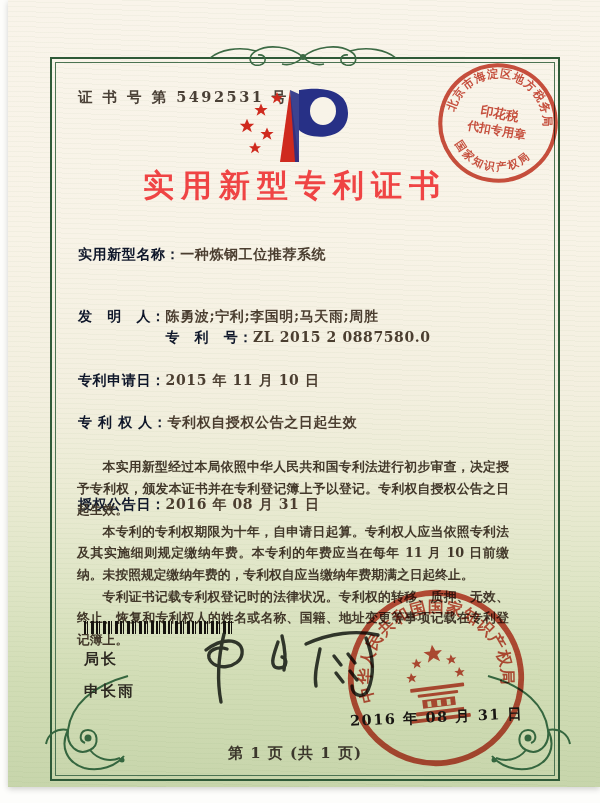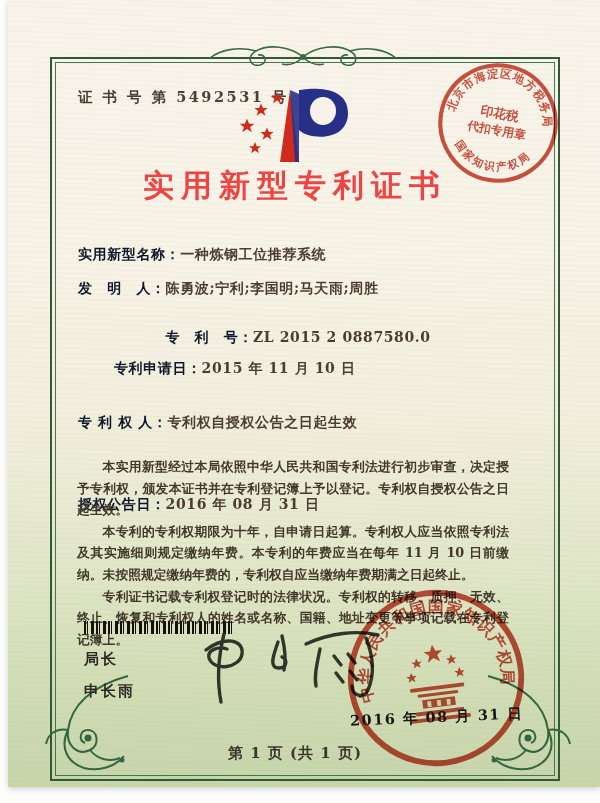--- a/index.html
+++ b/index.html
@@ -141,27 +141,27 @@
       <use href="#st" transform="translate(34,50) scale(1.1)"></use>
       <use href="#st" transform="translate(22,64) scale(1.0)"></use>
     </g>
   </svg>
 
   <div class="title">实用新型专利证书</div>
 
   <div class="field" style="top:246px;">
     <span class="lab">实用新型名称：</span><span>一种炼钢工位推荐系统</span>
   </div>
-  <div class="field" style="top:280px;">
+  <div class="field" style="top:308px;">
     <span class="lab">发　明　人：</span><span>陈勇波;宁利;李国明;马天雨;周胜</span>
   </div>
   <div class="field" style="top:329px;text-align:center;">
     <span class="lab">专　利　号：</span><span>ZL 2015 2 0887580.0</span>
   </div>
-  <div class="field" style="top:360px;margin-left:36px;">
+  <div class="field" style="top:372px;">
     <span class="lab">专利申请日：</span><span>2015 年 11 月 10 日</span>
   </div>
   <div class="field" style="top:414px;">
     <span class="lab">专 利 权 人：</span><span>专利权自授权公告之日起生效</span>
   </div>
   <div class="field" style="top:476px;margin-top:20px;">
     <span class="lab">授权公告日：</span><span>2016 年 08 月 31 日</span>
   </div>
 
   <div class="body-text">

